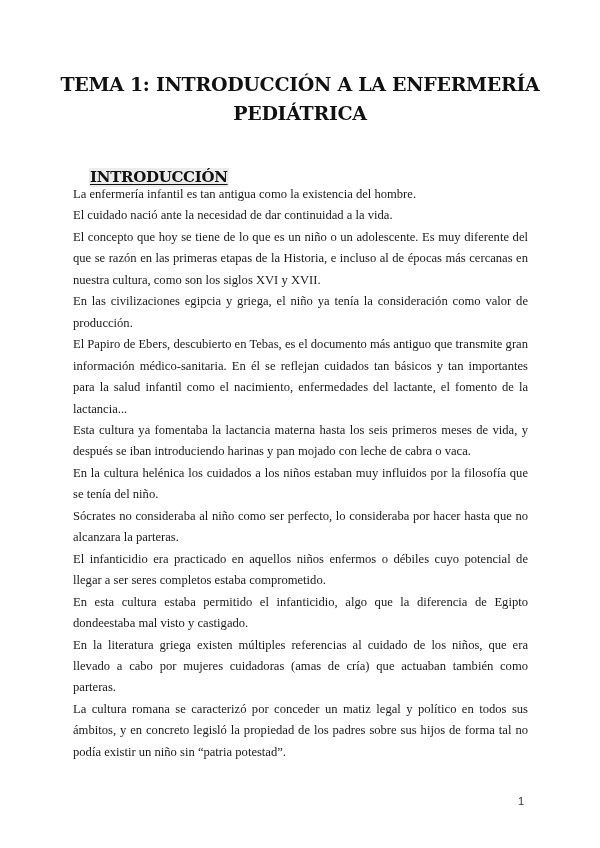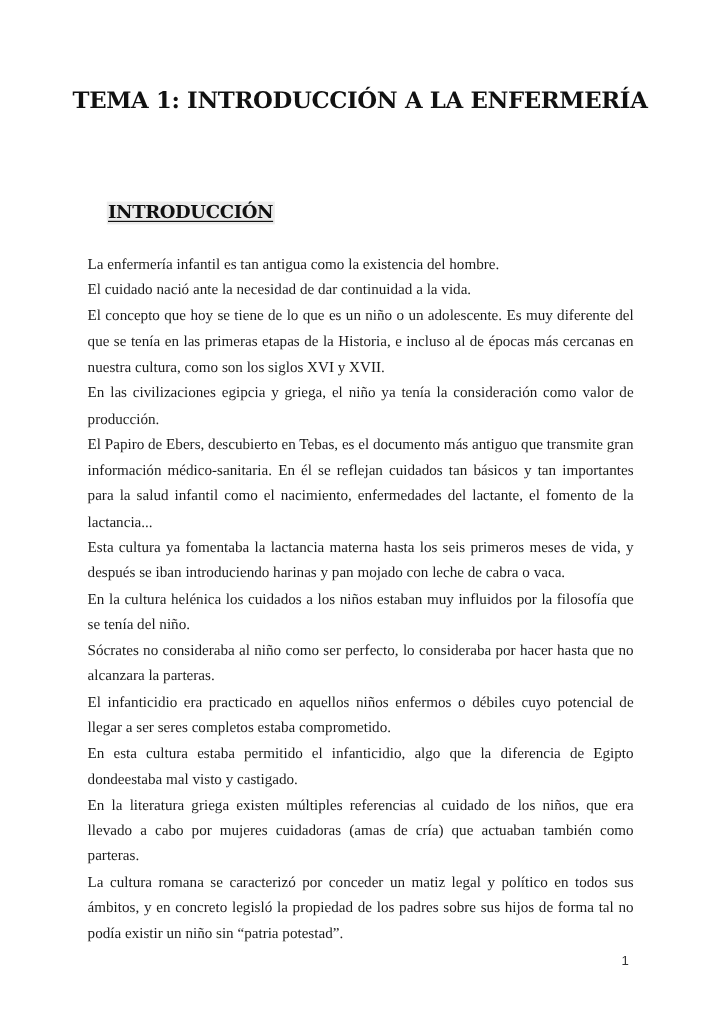--- a/index.html
+++ b/index.html
@@ -54,21 +54,20 @@
     text-underline-offset: 2px;
   }
   .body-text {
     position: absolute;
     left: 73px;
     top: 184px;
     width: 455px;
     font-size: 12.6px;
     line-height: 21.45px;
     color: #1a1a1a;
-    margin-top: 26px;
   }
   .body-text p {
     margin: 0;
     text-align: justify;
     text-align-last: left;
   }
   .page-number {
     position: absolute;
     left: 518px;
     top: 795px;
@@ -77,28 +76,29 @@
     color: #333;
   }
 </style>
 </head>
 <body>
 
 <div class="page">
 
   <h1 class="title">
     <span>TEMA 1: INTRODUCCIÓN A LA ENFERMERÍA</span><br>
+    <span>PEDIÁTRICA</span>
   </h1>
 
   <h2 class="section-heading">INTRODUCCIÓN</h2>
 
   <div class="body-text">
     <p>La enfermería infantil es tan antigua como la existencia del hombre.</p>
     <p>El cuidado nació ante la necesidad de dar continuidad a la vida.</p>
-    <p>El concepto que hoy se tiene de lo que es un niño o un adolescente. Es muy diferente del que se tenía en las primeras etapas de la Historia, e incluso al de épocas más cercanas en nuestra cultura, como son los siglos XVI y XVII.</p>
+    <p>El concepto que hoy se tiene de lo que es un niño o un adolescente. Es muy diferente del que se razón en las primeras etapas de la Historia, e incluso al de épocas más cercanas en nuestra cultura, como son los siglos XVI y XVII.</p>
     <p>En las civilizaciones egipcia y griega, el niño ya tenía la consideración como valor de producción.</p>
     <p>El Papiro de Ebers, descubierto en Tebas, es el documento más antiguo que transmite gran información médico-sanitaria. En él se reflejan cuidados tan básicos y tan importantes para la salud infantil como el nacimiento, enfermedades del lactante, el fomento de la lactancia...</p>
     <p>Esta cultura ya fomentaba la lactancia materna hasta los seis primeros meses de vida, y después se iban introduciendo harinas y pan mojado con leche de cabra o vaca.</p>
     <p>En la cultura helénica los cuidados a los niños estaban muy influidos por la filosofía que se tenía del niño.</p>
     <p>Sócrates no consideraba al niño como ser perfecto, lo consideraba por hacer hasta que no alcanzara la parteras.</p>
     <p>El infanticidio era practicado en aquellos niños enfermos o débiles cuyo potencial de llegar a ser seres  completos estaba comprometido.</p>
     <p>En esta cultura estaba permitido el infanticidio, algo que la diferencia de Egipto dondeestaba mal visto y castigado.</p>
     <p>En la literatura griega existen múltiples referencias al cuidado de los niños, que era llevado a cabo por mujeres cuidadoras (amas de cría) que actuaban también como parteras.</p>
     <p>La cultura romana se caracterizó por conceder un matiz legal y político en todos sus ámbitos, y en concreto legisló la propiedad de los padres sobre sus hijos de forma tal no podía existir un niño sin “patria potestad”.</p>
   </div>

